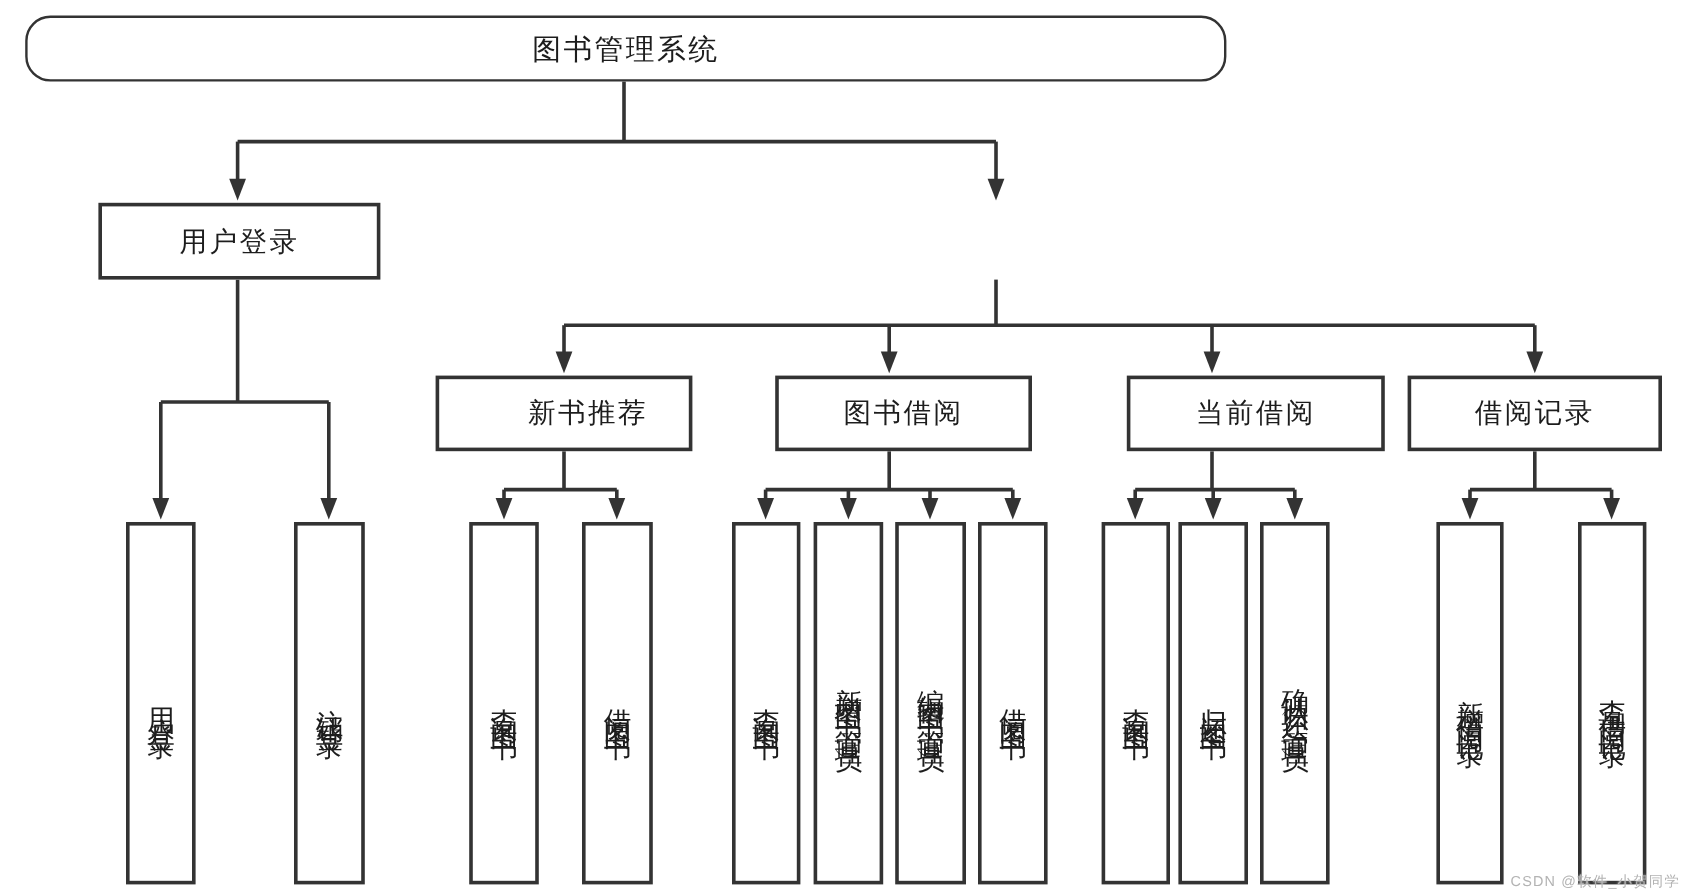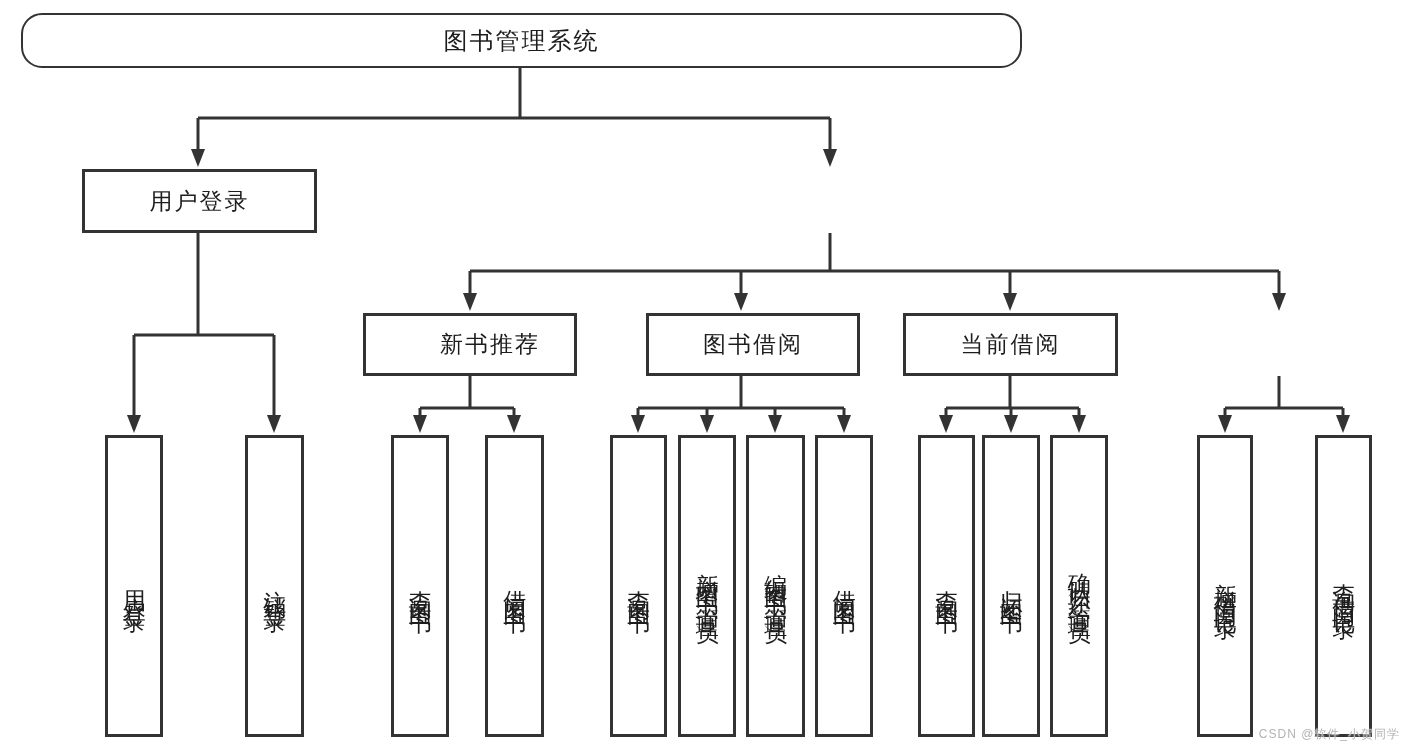--- a/index.html
+++ b/index.html
@@ -154,22 +154,25 @@
   <div class="node" style="left:82px; top:169px; width:235px; height:64px;">
     <span class="h-label">用户登录</span>
   </div>
 
   <div class="node" style="left:363px; top:313px; width:214px; height:63px;padding-left:40px;">
     <span class="h-label">新书推荐</span>
   </div>
   <div class="node" style="left:634px; top:313px; width:214px; height:63px;margin-left:12px;">
     <span class="h-label">图书借阅</span>
   </div>
-  <div class="node" style="left:903px; top:313px; width:215px; height:63px;">
+  <div class="node" style="left:939px; top:313px; width:215px; height:63px;">
     <span class="h-label">当前借阅</span>
+  </div>
+  <div class="node" style="left:1173px; top:313px; width:212px; height:63px;">
+    <span class="h-label">借阅记录</span>
   </div>
 
   <div class="node" style="left:105px; top:435px; width:58px; height:302px;">
     <span class="v-label">用户登录</span>
   </div>
   <div class="node" style="left:245px; top:435px; width:59px; height:302px;">
     <span class="v-label">注销登录</span>
   </div>
 
   <div class="node" style="left:391px; top:435px; width:58px; height:302px;">

